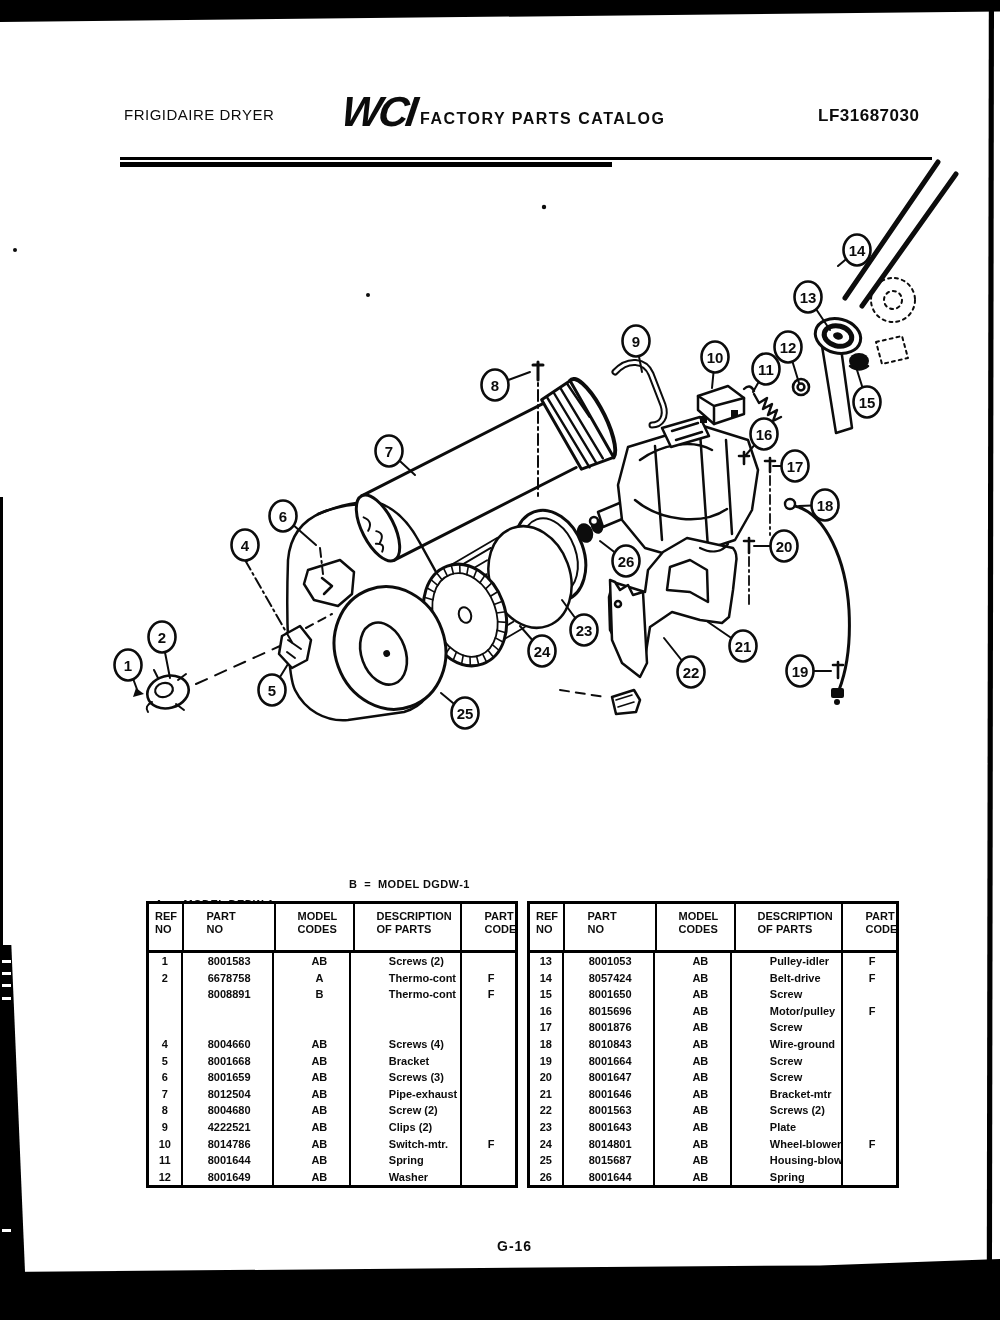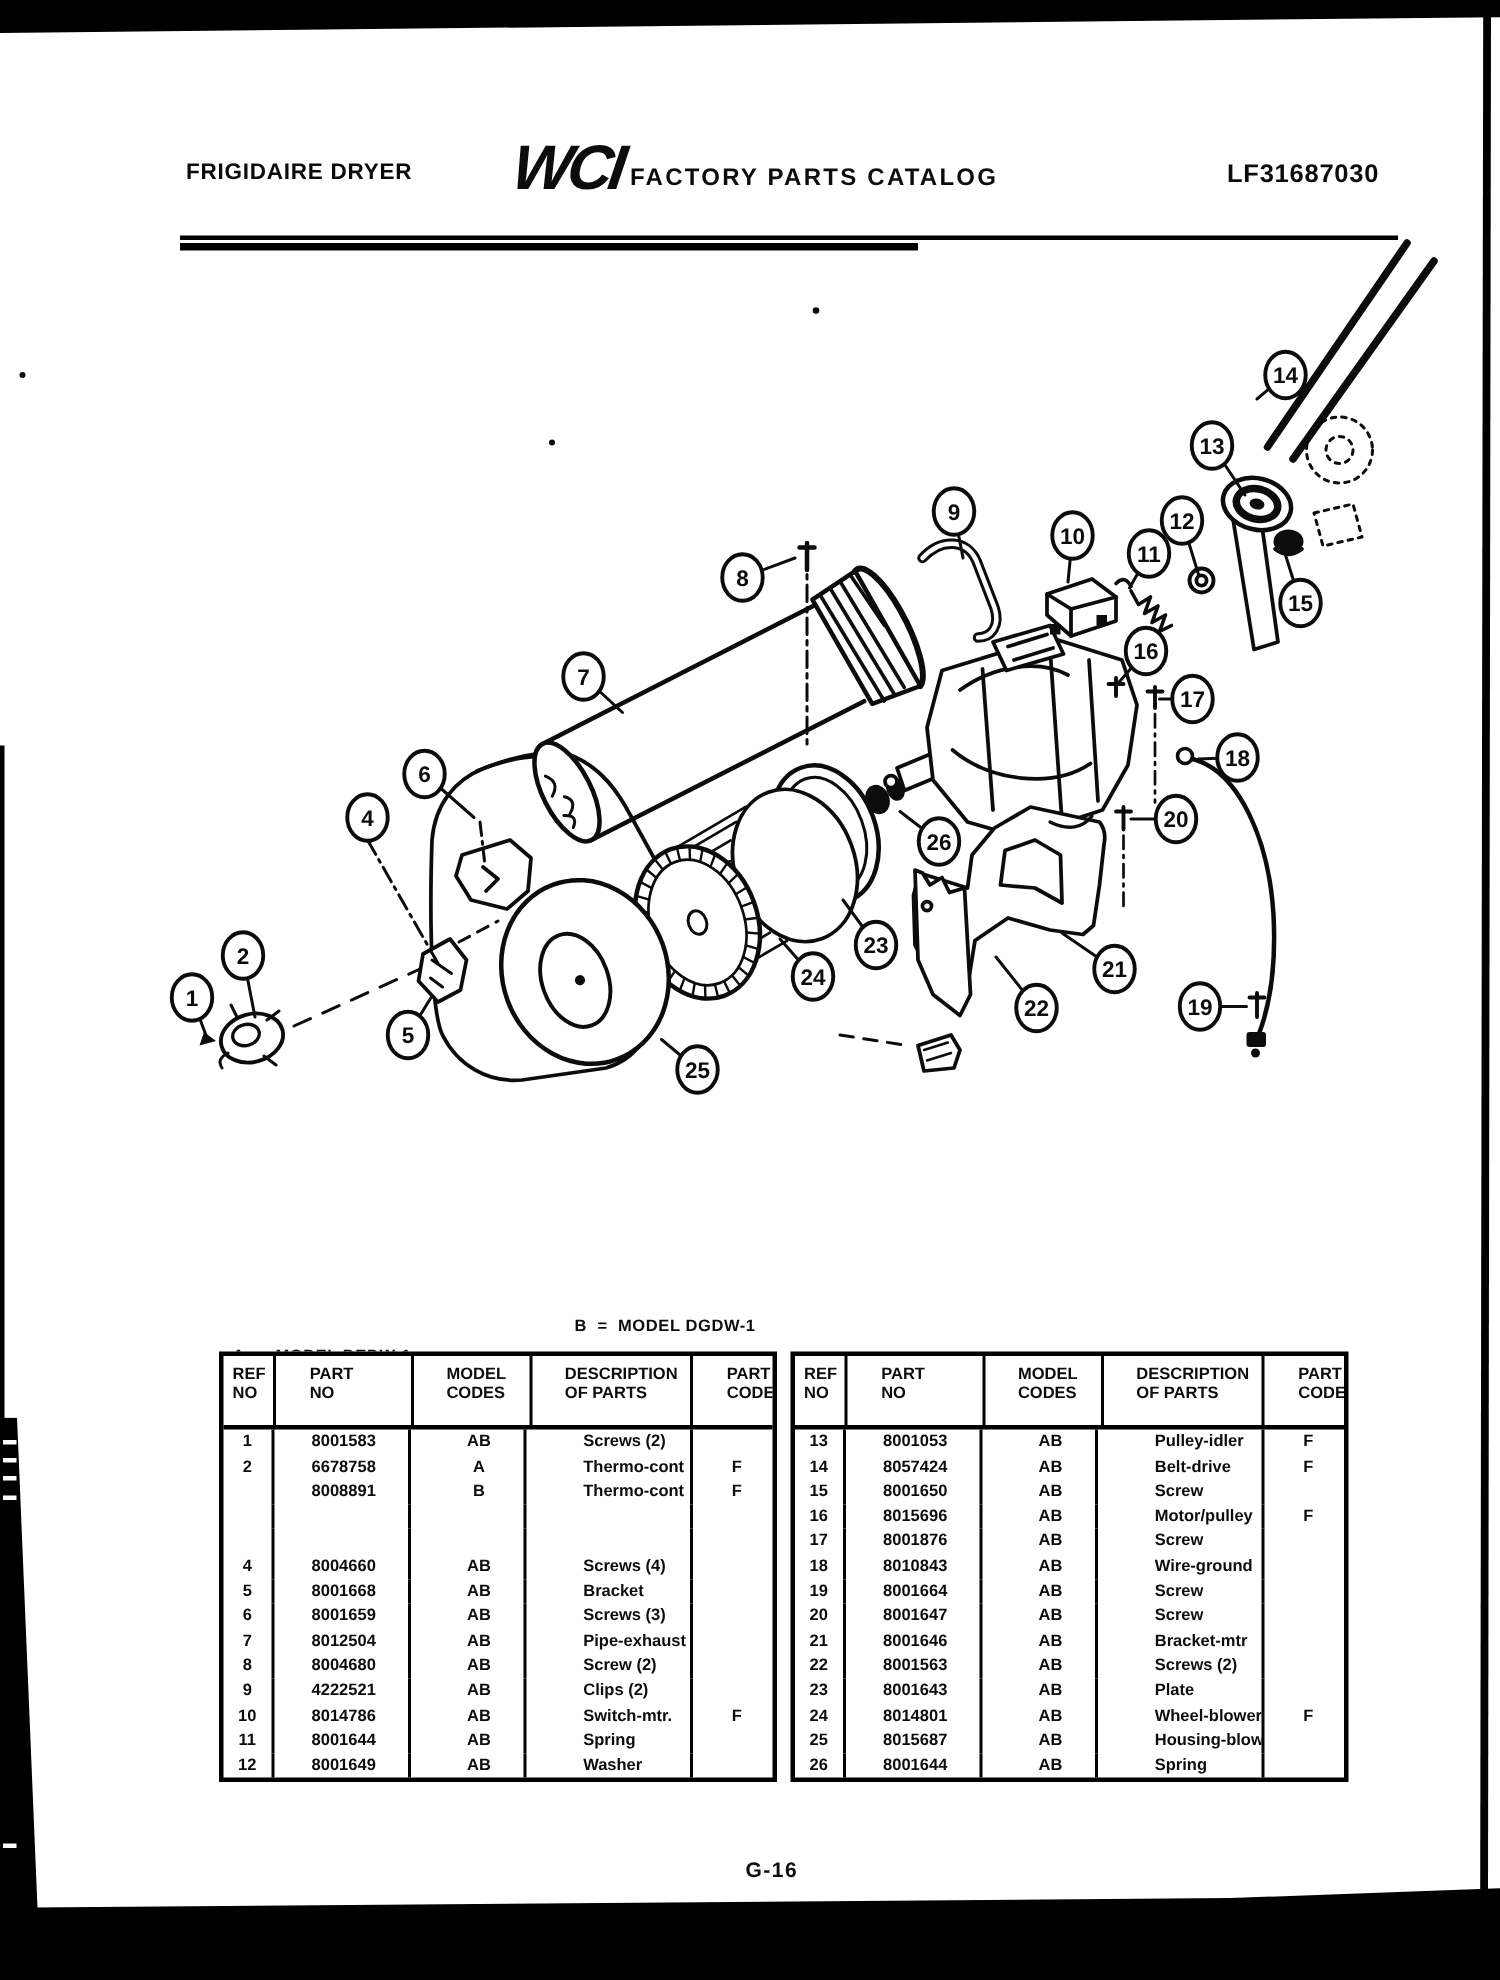--- a/index.html
+++ b/index.html
@@ -13,30 +13,30 @@
     clip-path:polygon(0 0,100% 0,100% 52%,0 100%);}
   .bar-bottom{position:absolute;left:0;top:1255px;width:1000px;height:65px;background:#000;
     clip-path:polygon(0 26%,82% 16%,100% 6%,100% 100%,0 100%);}
   .strip-right{position:absolute;left:986px;top:10px;width:8px;height:1252px;background:#000;
     clip-path:polygon(35% 0,100% 0,75% 100%,10% 100%);}
   .strip-left-thin{position:absolute;left:0;top:497px;width:3px;height:452px;background:#000;}
   .strip-left{position:absolute;left:0;top:945px;width:27px;height:375px;background:#000;
     clip-path:polygon(0 0,42% 0,100% 100%,0 100%);}
   .reg-tick{position:absolute;left:2px;width:9px;height:3px;background:#fff;}
   
-  .hdr-left{position:absolute;left:124px;top:106px;font-size:15px;font-weight:bold;letter-spacing:.5px;}
+  .hdr-left{position:absolute;left:124px;top:106px;font-size:15px;font-weight:normal;letter-spacing:.5px;}
   .hdr-logo{position:absolute;left:342px;top:88px;font-size:42px;font-weight:900;font-style:italic;
     letter-spacing:-3px;transform:skewX(-8deg);}
   .hdr-center{position:absolute;left:420px;top:110px;font-size:16px;font-weight:900;letter-spacing:1.5px;}
   .hdr-right{position:absolute;left:818px;top:106px;font-size:17px;font-weight:bold;letter-spacing:.5px;}
   .rule-thin{position:absolute;left:120px;top:157px;width:812px;height:3px;background:#000;}
   .rule-thick{position:absolute;left:120px;top:162px;width:492px;height:5px;background:#000;}
   
   .legend{position:absolute;top:878px;font-size:11px;font-weight:bold;white-space:pre;letter-spacing:.4px;}
-  #legend-a{left:155px;margin-top:20px;} #legend-b{left:349px;margin-left:34px;}
+  #legend-a{left:155px;margin-top:20px;} #legend-b{left:349px;}
   
   .ptable{position:absolute;top:901px;width:372px;border:3px solid #000;box-sizing:border-box;background:#fff;}
   #ptable-left{left:146px;} #ptable-right{left:527px;}
   .tr{display:flex;gap:16px;}
   .th-row{border-bottom:3px solid #000;}
   .td,.th{box-sizing:border-box;border-right:2px solid #000;overflow:hidden;}
   .td:last-child,.th:last-child{border-right:none;}
   .c0{width:44px;text-align:center;}
   .c1{width:96px;padding-left:9px;}
   .c2{width:80px;text-align:center;}

